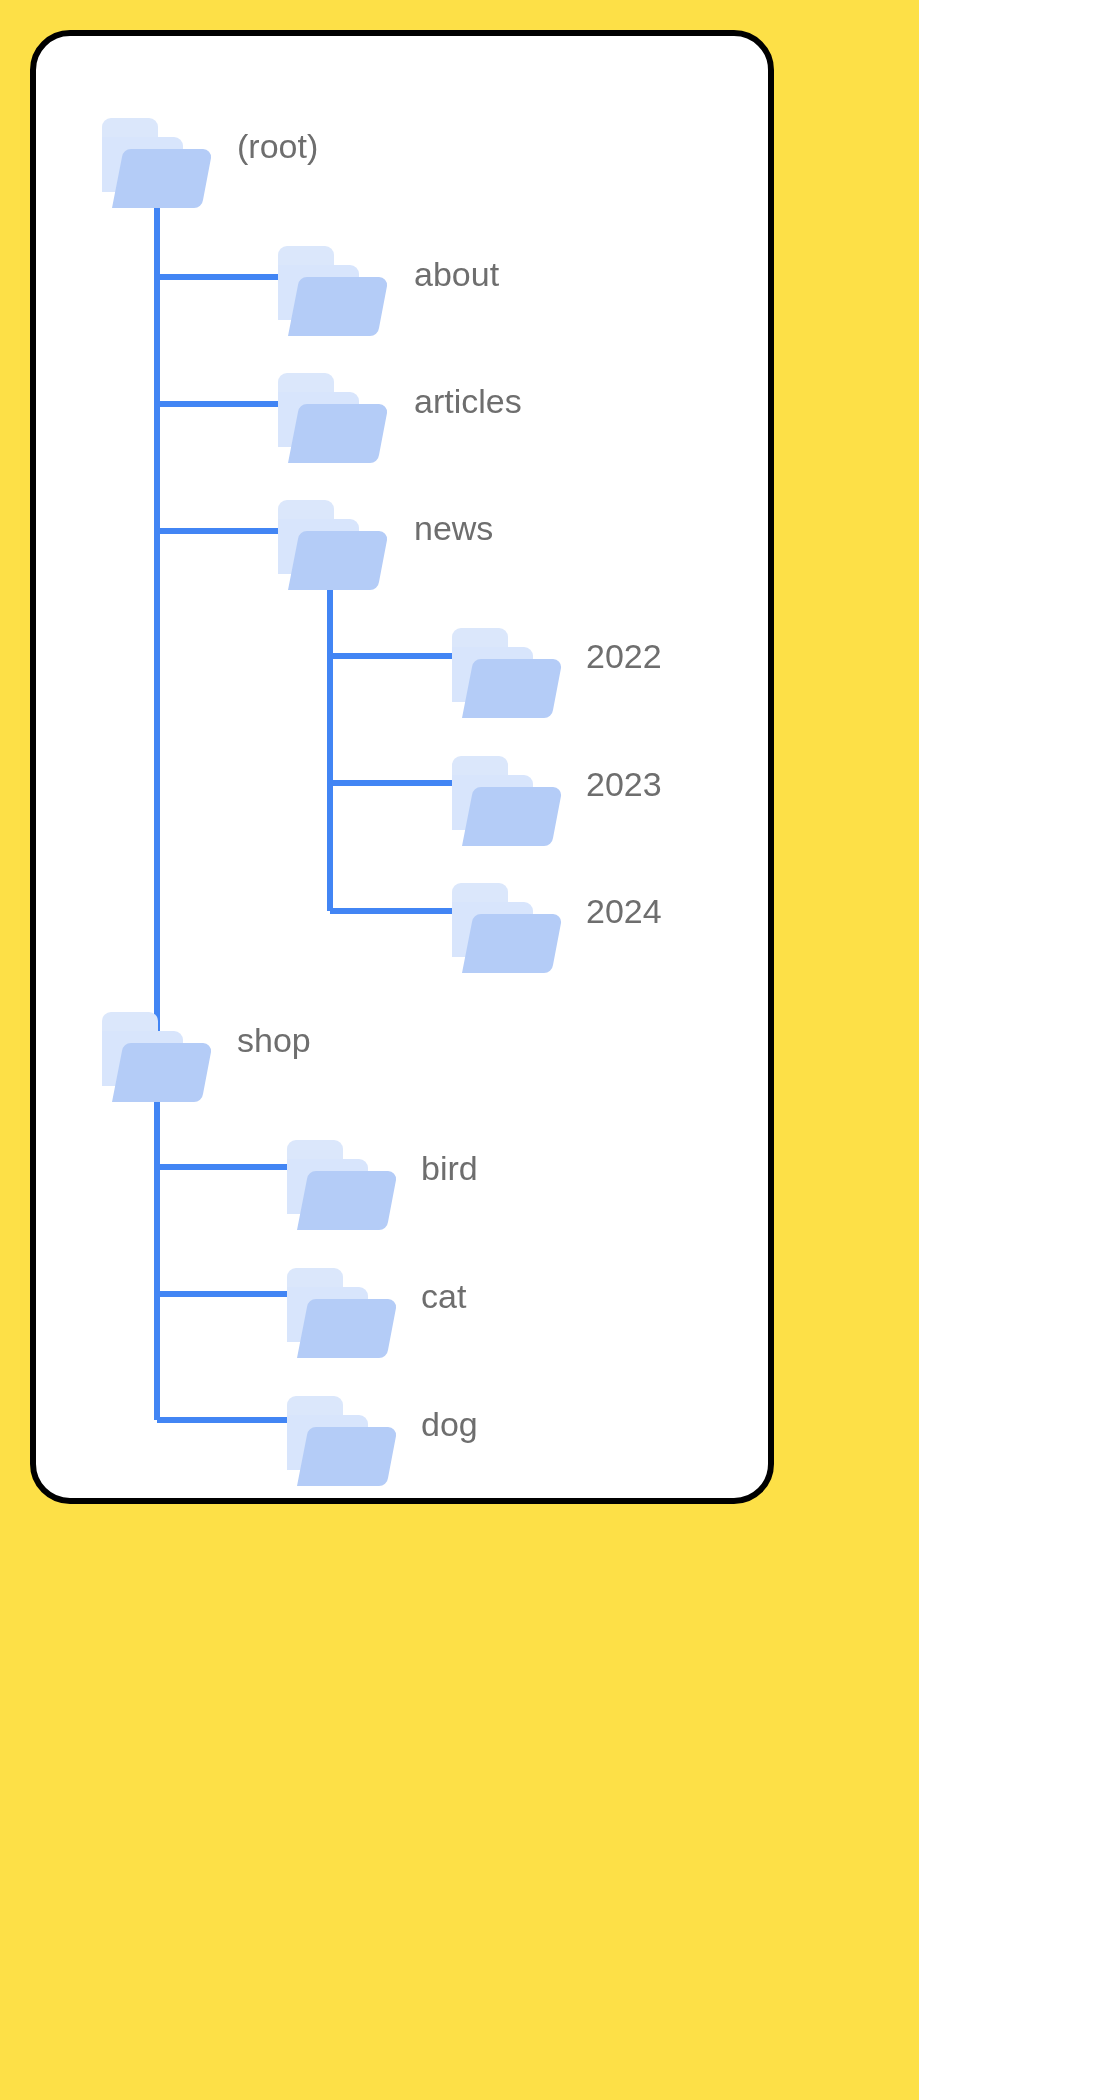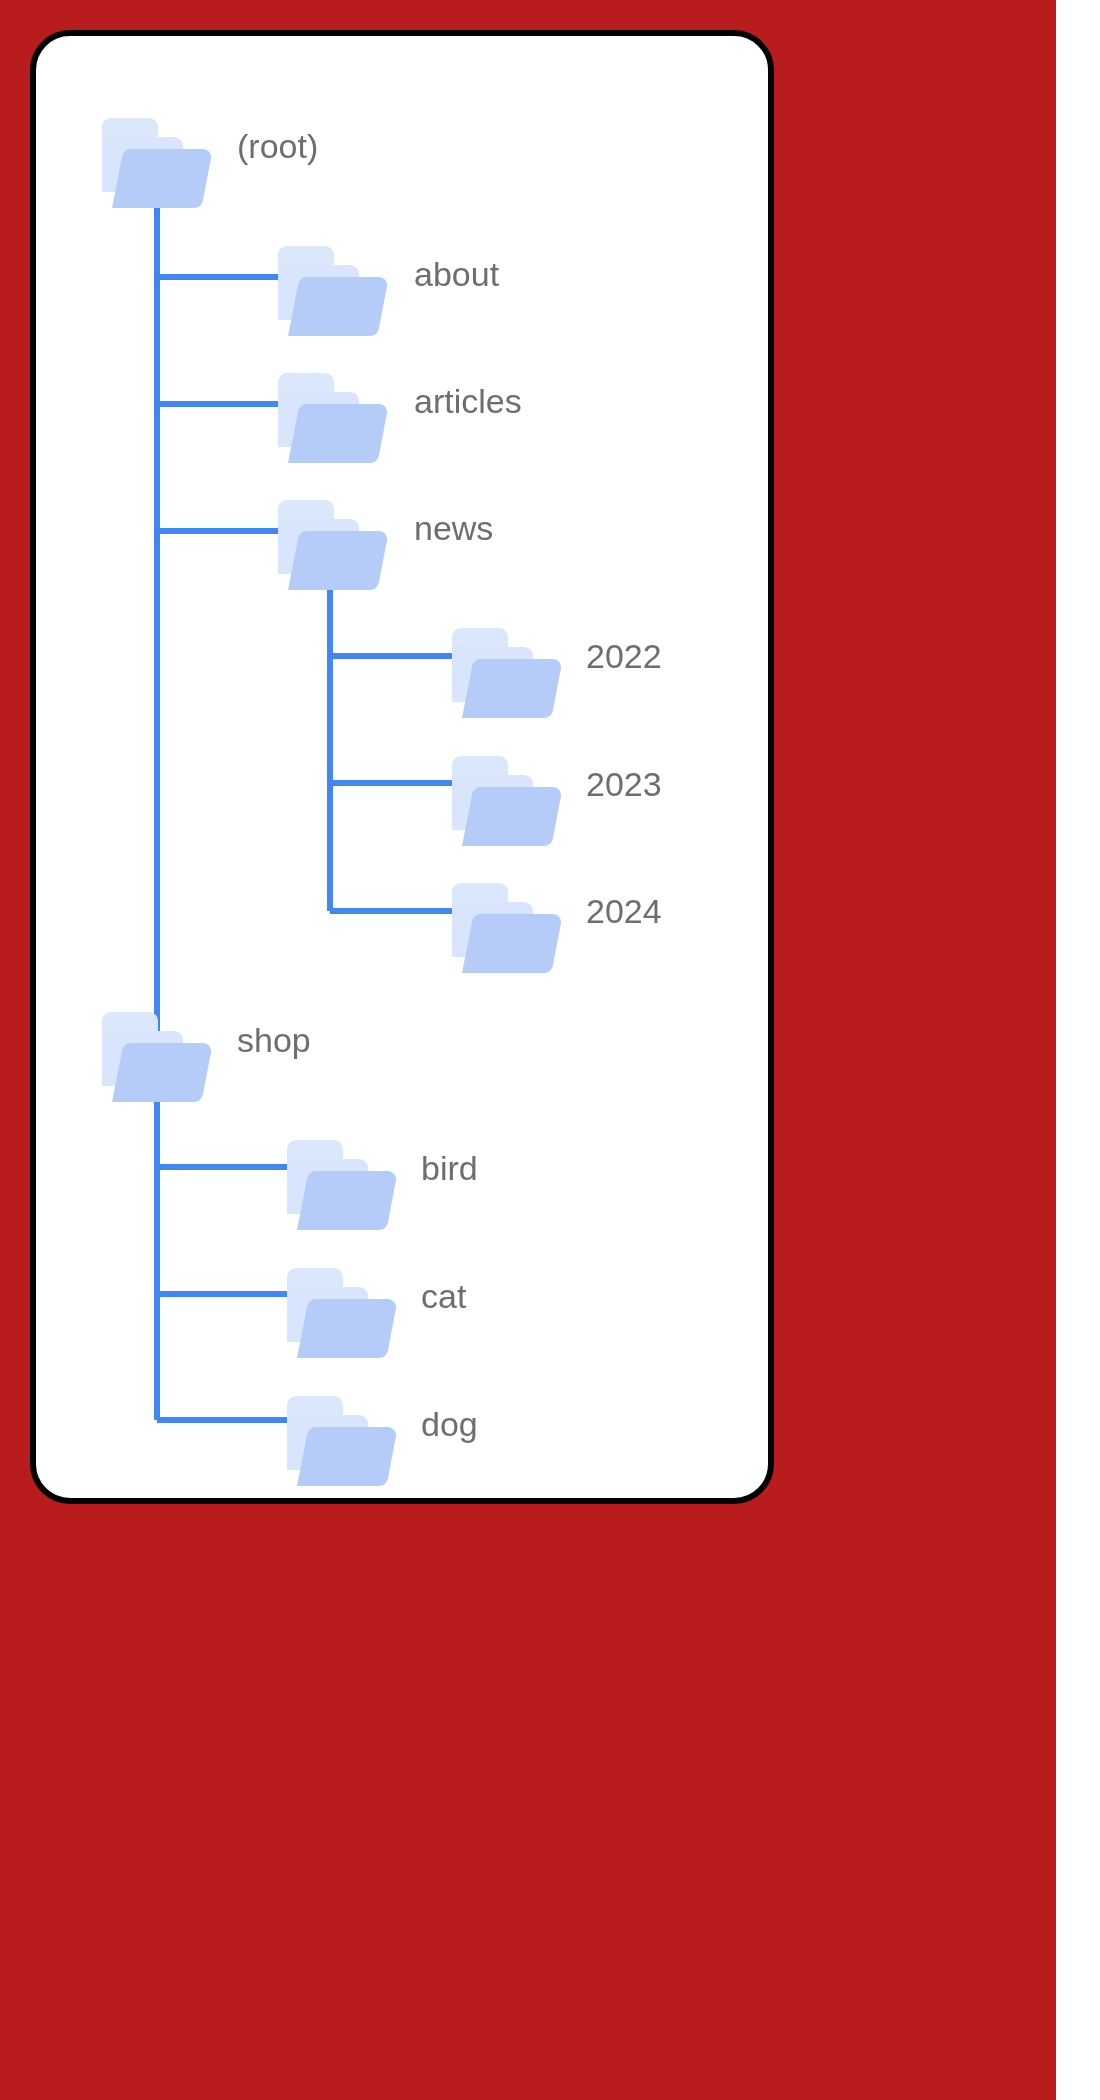--- a/index.html
+++ b/index.html
@@ -9,23 +9,23 @@
   }
   body {
     width: 1100px;
     height: 2100px;
     font-family: "Liberation Sans", sans-serif;
     overflow: hidden;
   }
 
   #stage {
     position: relative;
-    width: 1056px;
+    width: 919px;
     height: 2100px;
-    background: #b91c1c;
+    background: #fde047;
   }
 
   
   #card {
     position: absolute;
     left: 30px;
     top: 30px;
     width: 744px;
     height: 1474px;
     border: 6px solid #000000;

